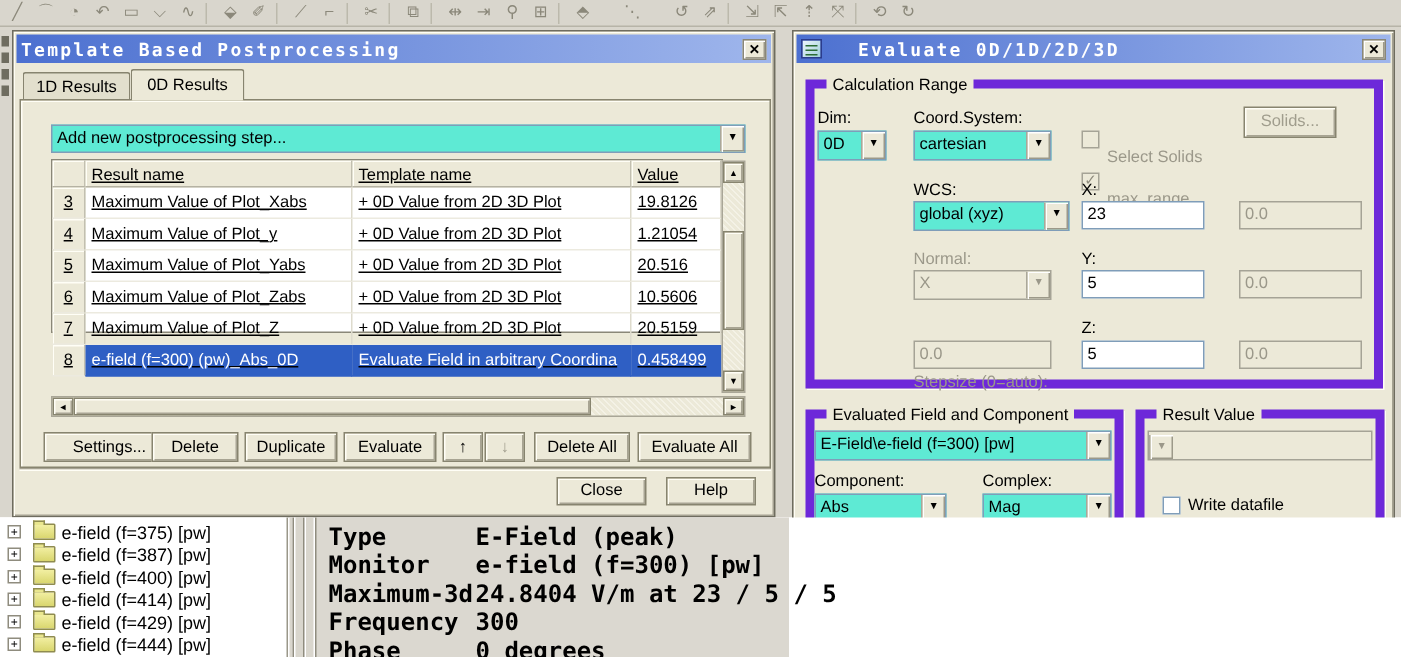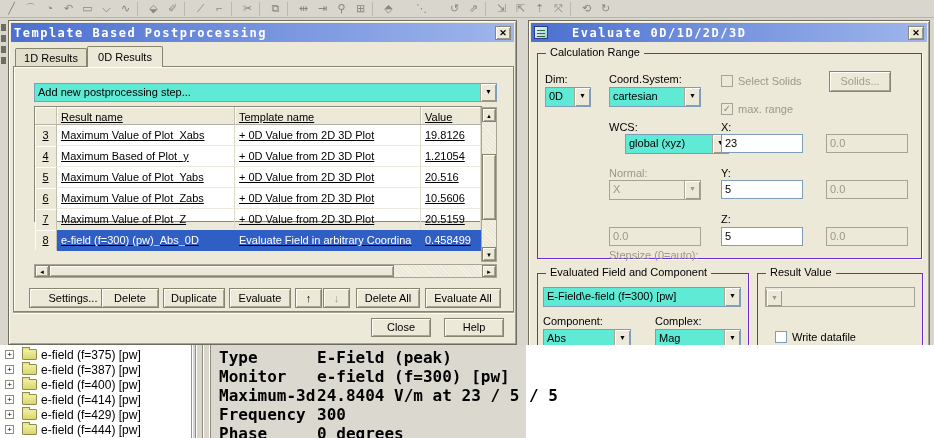--- a/index.html
+++ b/index.html
@@ -44,31 +44,31 @@
 
   .combo { position:absolute; background:#5eead4; border:1px solid #7f9db9; display:flex; }
   .combo .val { flex:1; font-size:11px; padding:1px 3px; line-height:15px; white-space:nowrap; overflow:hidden; }
   .combo .arrow { width:16px; background:#ece9d8; border-left:1px solid #aaa79a;
                   box-shadow: inset 1px 1px 0 #fff, inset -1px -1px 0 #9c9989;
                   font-size:7px; text-align:center; line-height:16px; color:#000; }
   .combo.disabled { background:#ece9d8; border-color:#a5a396; }
   .combo.disabled .val { color:#9b988a; }
   .combo.disabled .arrow { color:#9b988a; }
 
-  .groupbox { position:absolute; border:1px solid #6d28d9; box-shadow:1px 1px 0 #fffef5; }
+  .groupbox { position:absolute; border:6px solid #6d28d9; box-shadow:1px 1px 0 #fffef5; }
   .groupbox > .glabel { position:absolute; top:-8px; left:8px; background:#ece9d8; padding:0 4px; font-size:11px; }
   .lbl { position:absolute; font-size:11px; white-space:nowrap; }
   .lbl.disabled { color:#9b988a; }
 
   .checkbox { position:absolute; display:flex; align-items:center; gap:5px; }
   .checkbox .box { width:12px; height:12px; background:#fff; border:1px solid #7f9db9; font-size:10px;
                    line-height:10px; text-align:center; color:#444; }
   .checkbox.disabled .box { background:#ece9d8; border-color:#a5a396; color:#8f8c7e; }
   .checkbox span.cap { font-size:11px; }
-  .checkbox.disabled span.cap { color:#9b988a; }
+  .checkbox.disabled span.cap { color:#9b988a;margin-top:24px; }
 
   
   .tab { position:absolute; background:#ece9d8; border:1px solid #87846f; border-bottom:none;
          border-radius:2px 2px 0 0; font-size:11px; text-align:center; }
   .tab-panel { position:absolute; border:1px solid #87846f; box-shadow: inset 1px 1px 0 #fffef6; background:#ece9d8; }
 
   .ltable { position:absolute; background:#fff; border:1px solid #8a8778; display:flex; flex-direction:column; }
   .trow { display:flex; height:21px; flex:0 0 auto; }
   .trow.head { height:18px; }
   .tcell { border-right:1px solid #dedbcd; border-bottom:1px solid #eceadf; padding:2px 4px; font-size:11px;
@@ -193,21 +193,21 @@
           <div class="tcell c3">Value</div>
         </div>
         <div class="trow">
           <div class="tcell c0">3</div>
           <div class="tcell c1">Maximum Value of Plot_Xabs</div>
           <div class="tcell c2">+ 0D Value from 2D 3D Plot</div>
           <div class="tcell c3">19.8126</div>
         </div>
         <div class="trow">
           <div class="tcell c0">4</div>
-          <div class="tcell c1">Maximum Based of Plot_y</div>
+          <div class="tcell c1">Maximum Value of Plot_y</div>
           <div class="tcell c2">+ 0D Value from 2D 3D Plot</div>
           <div class="tcell c3">1.21054</div>
         </div>
         <div class="trow">
           <div class="tcell c0">5</div>
           <div class="tcell c1">Maximum Value of Plot_Yabs</div>
           <div class="tcell c2">+ 0D Value from 2D 3D Plot</div>
           <div class="tcell c3">20.516</div>
         </div>
         <div class="trow">
@@ -283,21 +283,21 @@
       <span class="box"></span>
       <span class="cap">Select Solids</span>
     </div>
     <div class="xp-btn disabled" style="left:300px; top:50px; width:62px; height:21px; line-height:19px;">Solids...</div>
     <div class="checkbox disabled" style="left:192px; top:82px;">
       <span class="box">✓</span>
       <span class="cap">max. range</span>
     </div>
 
     <span class="lbl" style="left:80px; top:100px;">WCS:</span>
-    <div class="combo" style="left:80px; top:113px; width:104px; height:20px;margin-left:16px;">
+    <div class="combo" style="left:80px; top:113px; width:104px; height:20px;">
       <span class="val">global (xyz)</span>
       <span class="arrow">▼</span>
     </div>
     <span class="lbl" style="left:192px; top:100px;">X:</span>
     <div class="field" style="left:192px; top:113px; width:82px; height:19px;">23</div>
     <div class="field disabled" style="left:297px; top:113px; width:82px; height:19px;">0.0</div>
 
     <span class="lbl disabled" style="left:80px; top:146px;">Normal:</span>
     <div class="combo disabled" style="left:80px; top:159px; width:92px; height:20px;">
       <span class="val">X</span>

